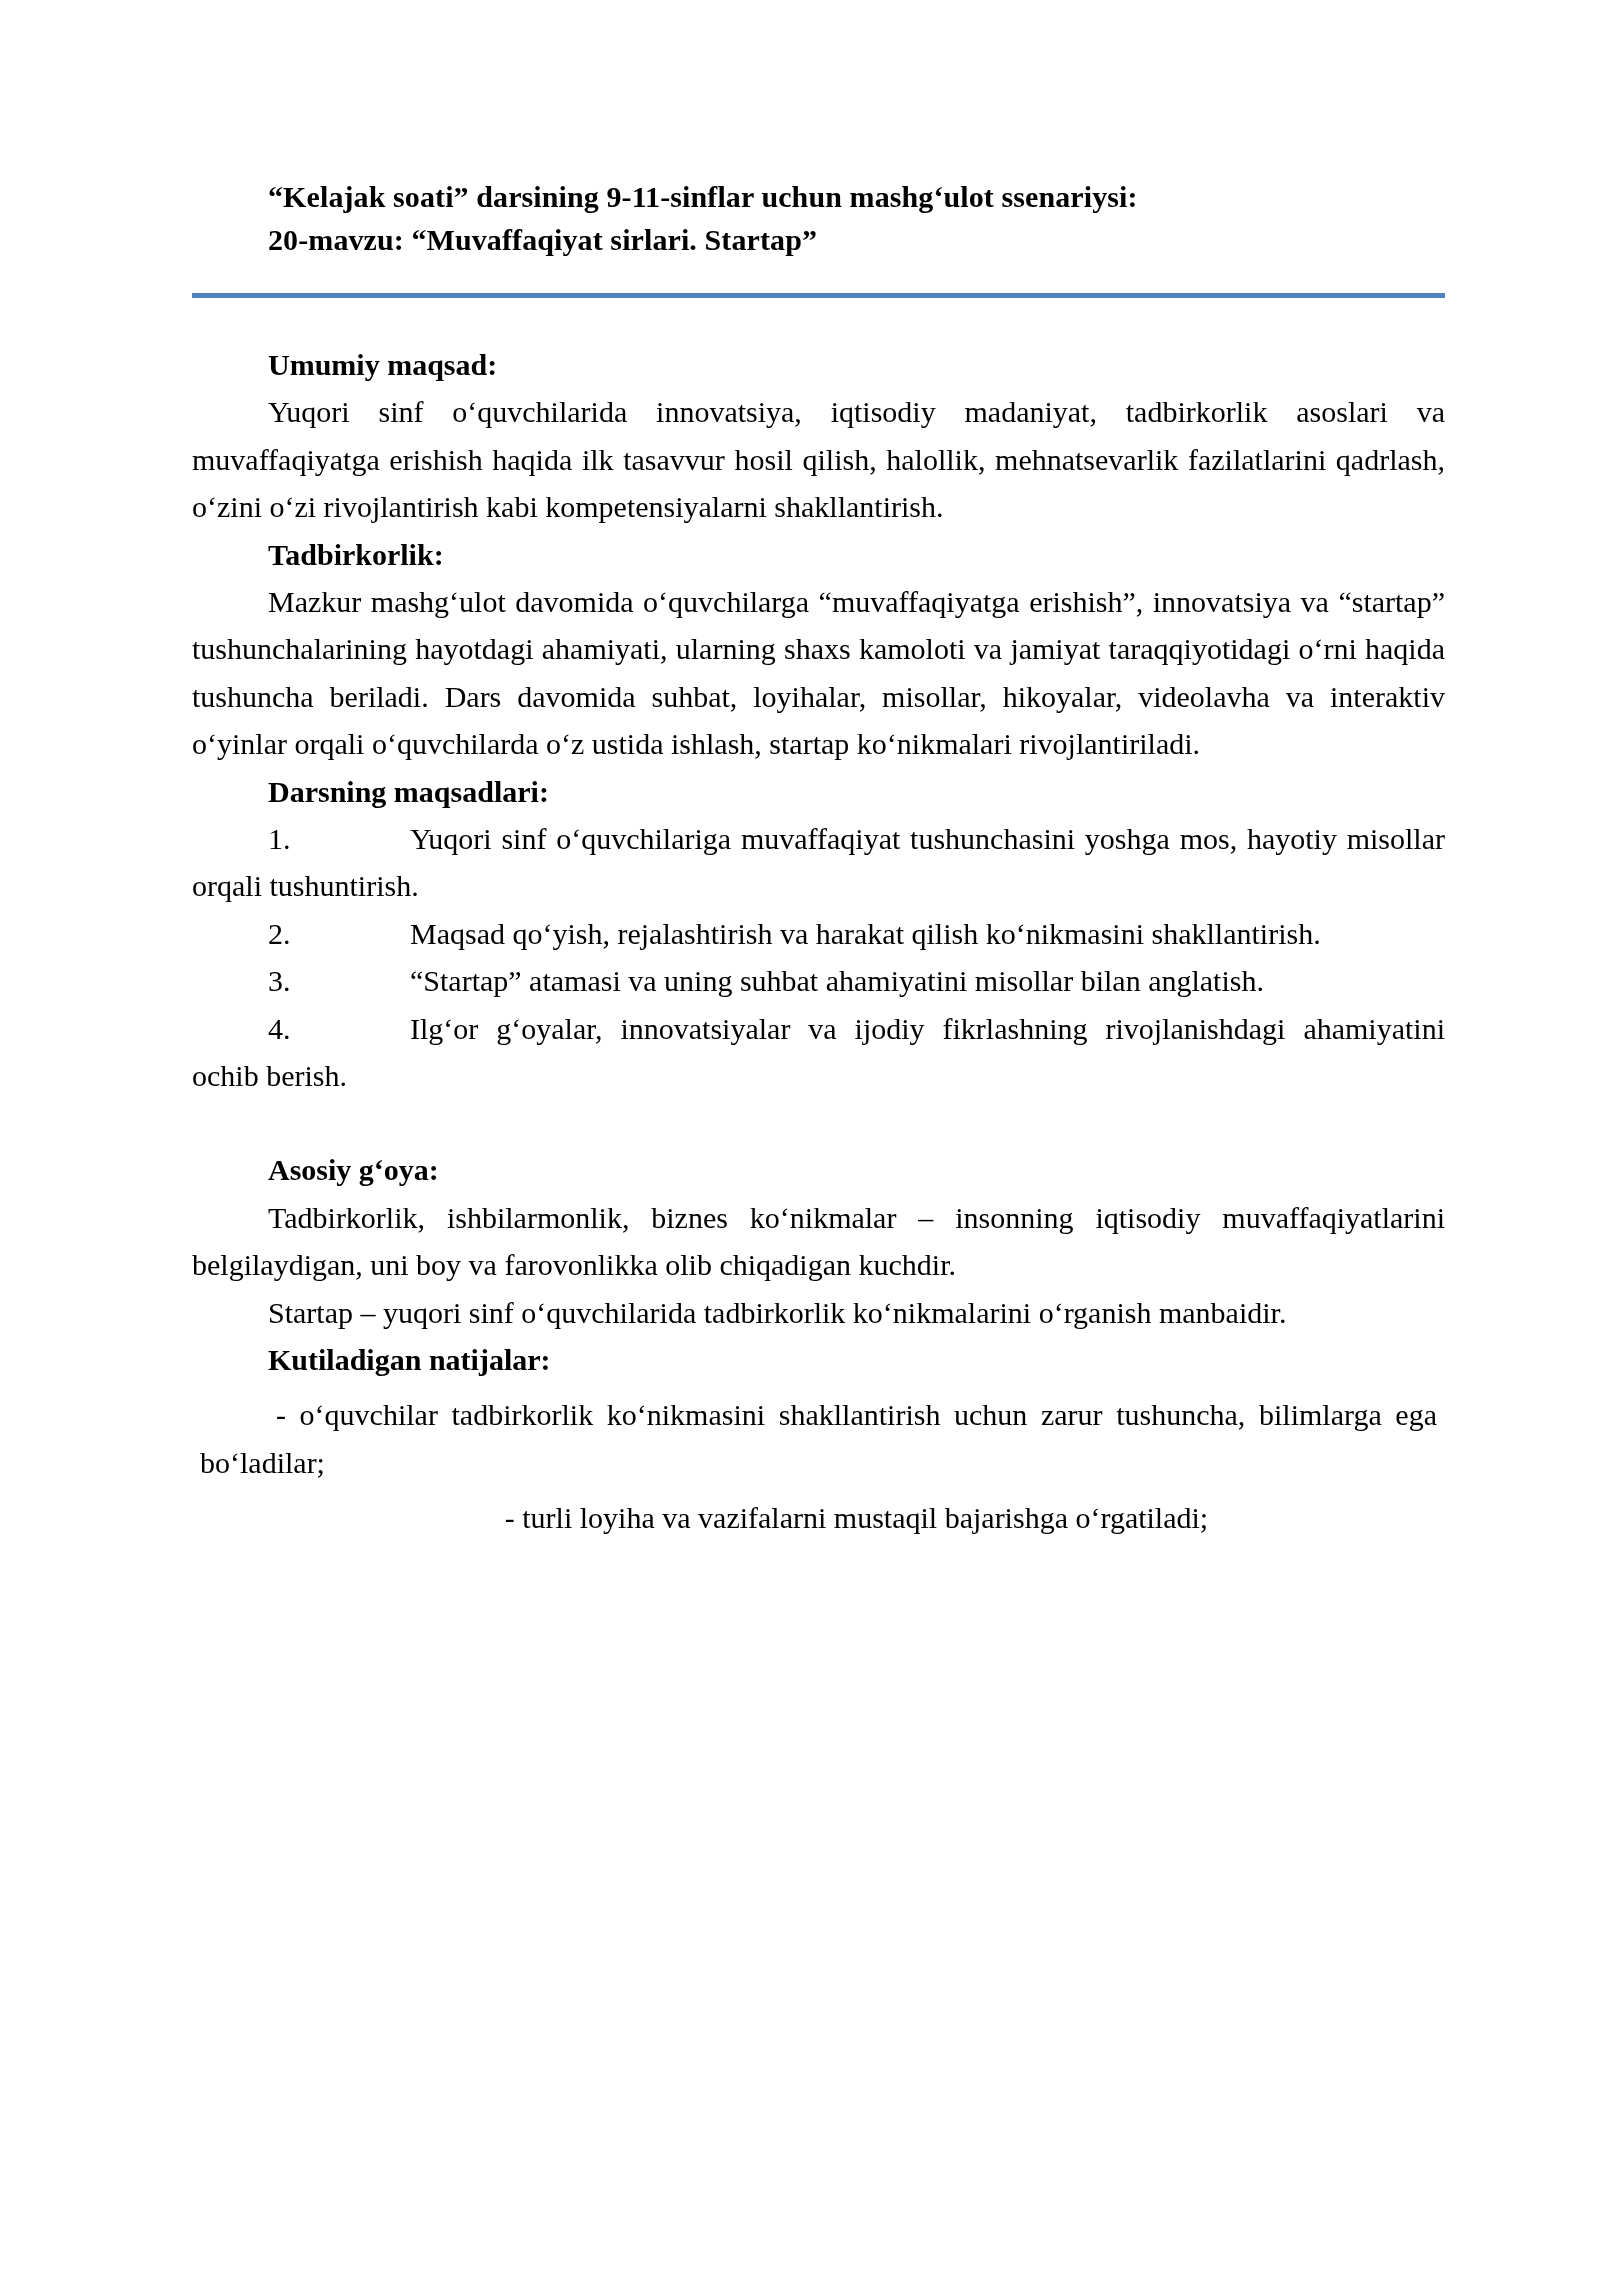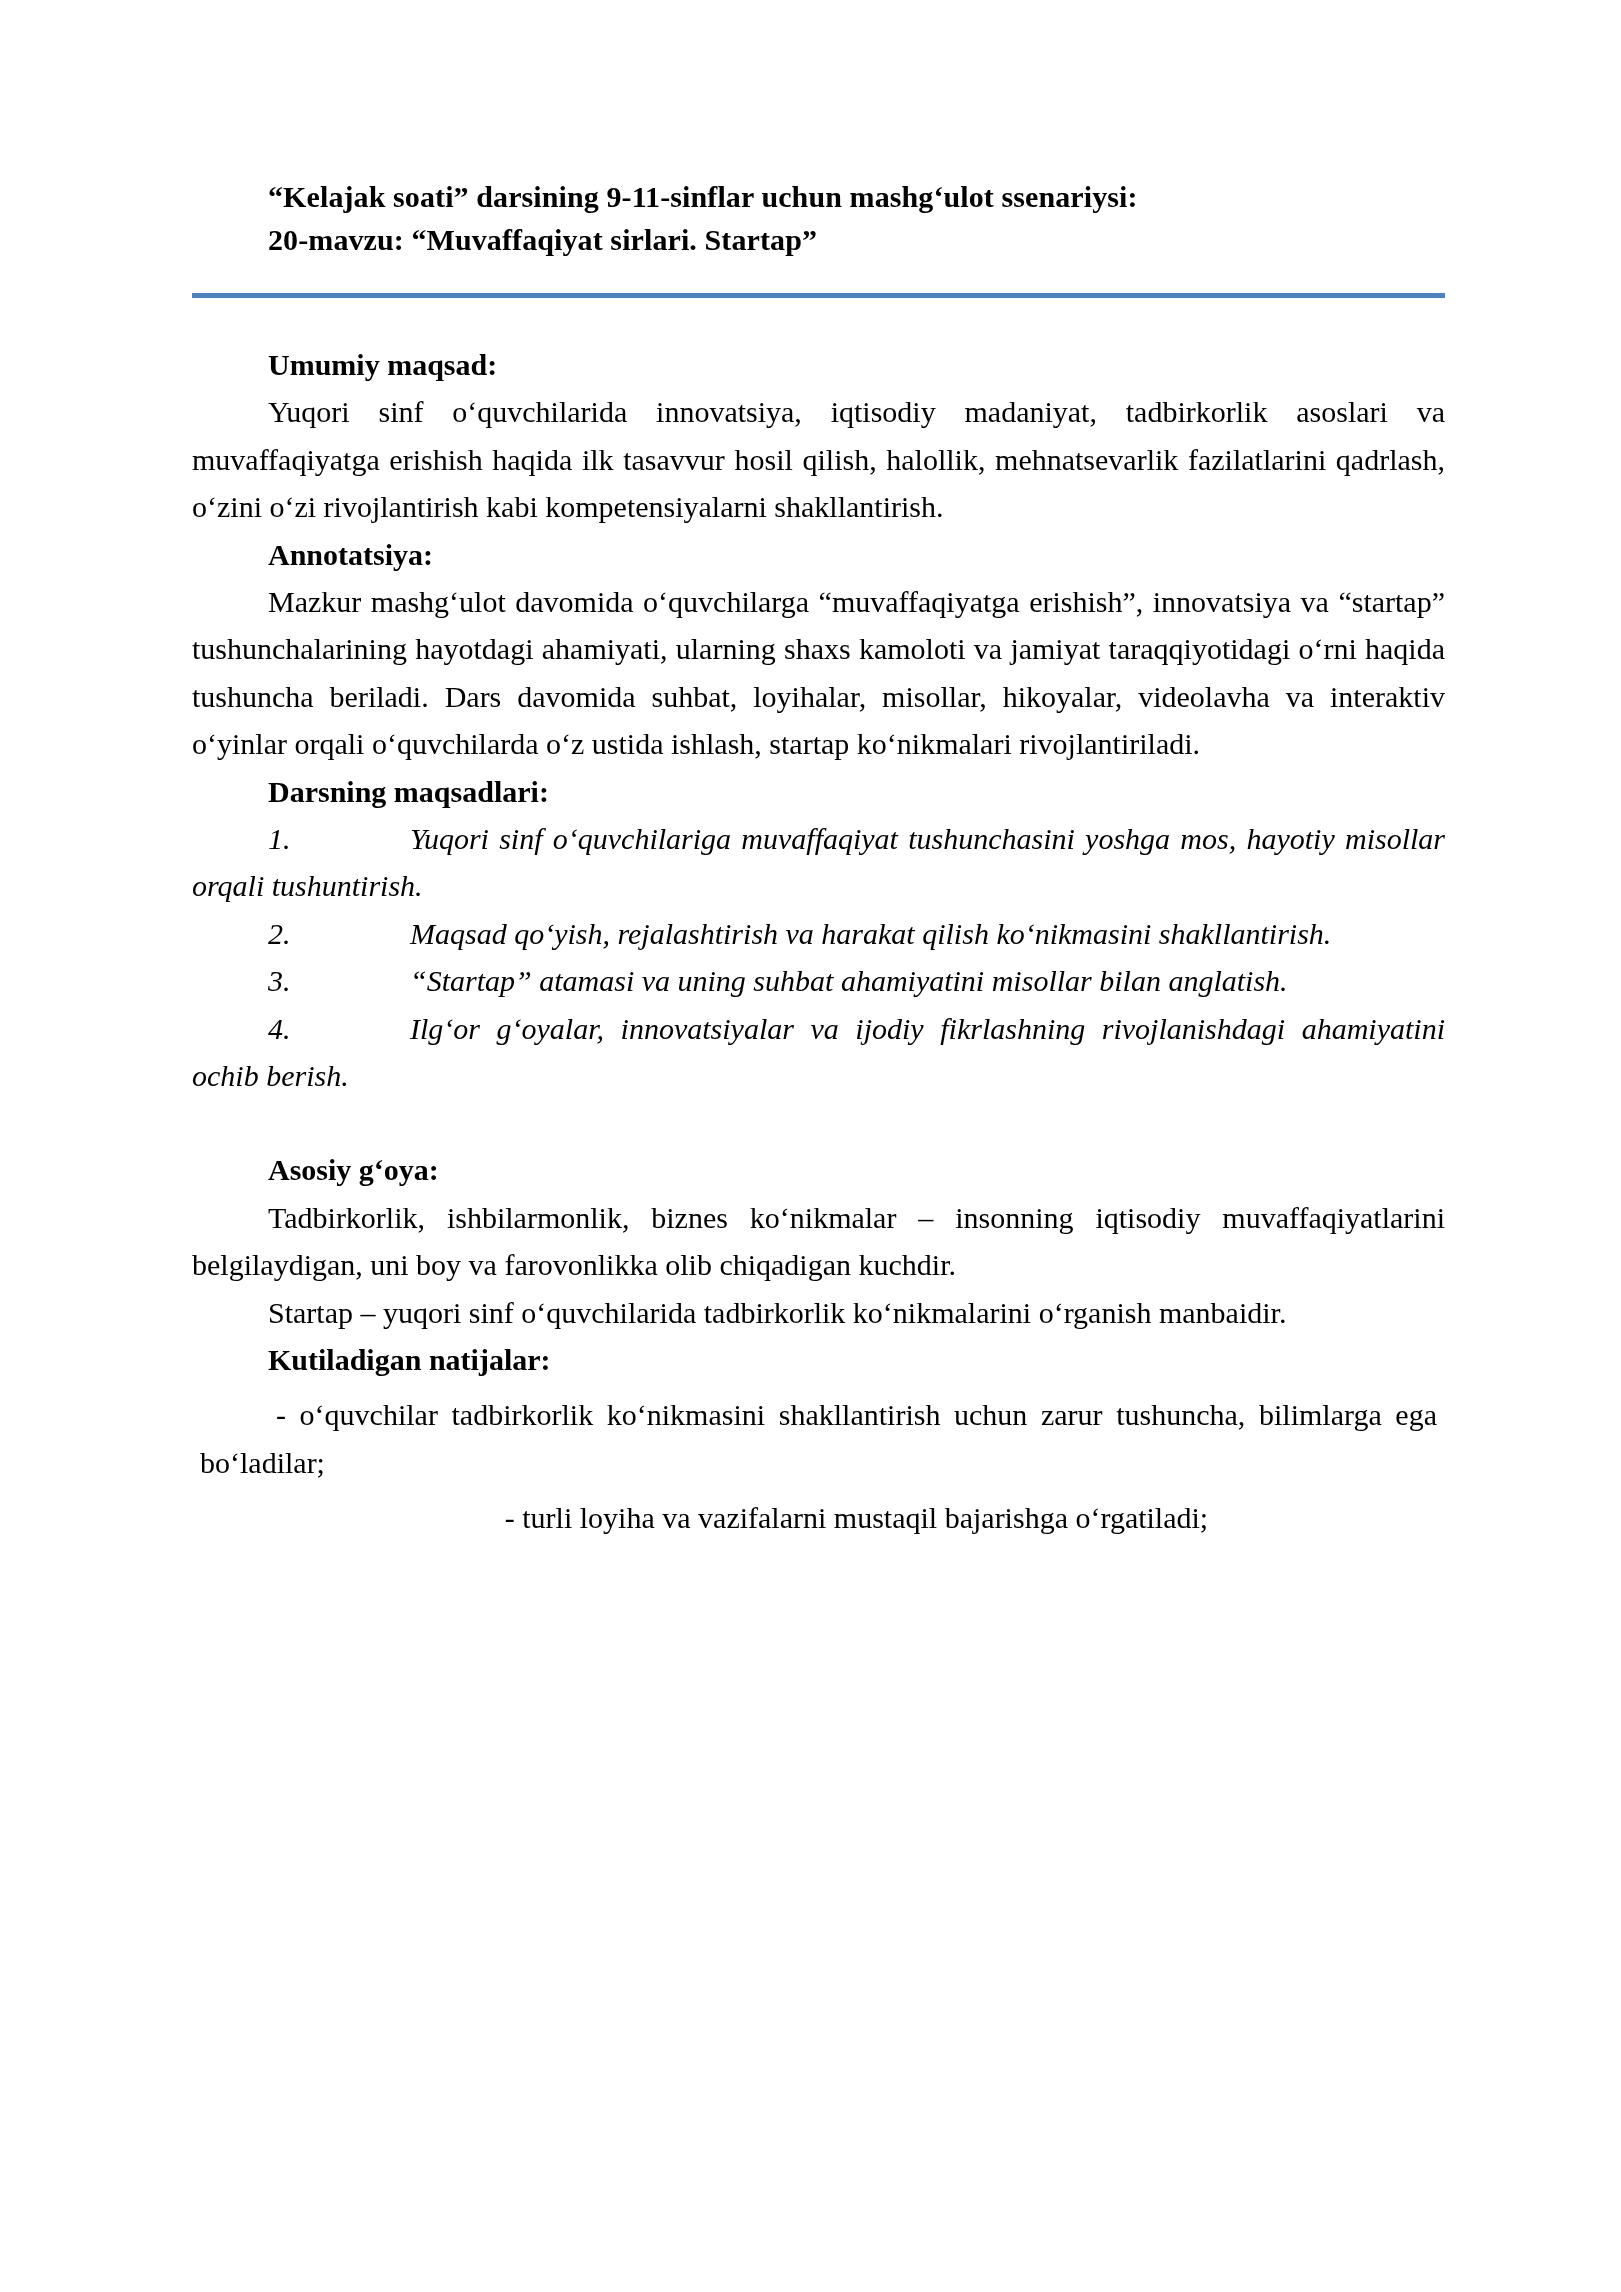--- a/index.html
+++ b/index.html
@@ -75,21 +75,20 @@
   p.para.last-left {
     text-align: left;
   }
 
   p.list-item {
     margin: 0;
     text-align: justify;
     text-justify: inter-word;
     text-indent: 0;
     line-height: 1.58;
-    font-style: italic;
   }
   p.list-item .num {
     display: inline-block;
     padding-left: 76px;
     width: 142px;
     box-sizing: content-box;
   }
 
   p.dash-item {
     margin: 8px;
@@ -119,21 +118,21 @@
       <span class="title-line">20-mavzu: “Muvaffaqiyat sirlari. Startap”</span>
     </div>
 
     <div class="title-rule"></div>
 
     <div class="body-area">
 
       <h2 class="section-head">Umumiy maqsad:</h2>
       <p class="para">Yuqori sinf oʻquvchilarida innovatsiya, iqtisodiy madaniyat, tadbirkorlik asoslari va muvaffaqiyatga erishish haqida ilk tasavvur hosil qilish, halollik, mehnatsevarlik fazilatlarini qadrlash, oʻzini oʻzi rivojlantirish kabi kompetensiyalarni shakllantirish.</p>
 
-      <h2 class="section-head">Annotatsiya:</h2>
+      <h2 class="section-head">Tadbirkorlik:</h2>
       <p class="para">Mazkur mashgʻulot davomida oʻquvchilarga “muvaffaqiyatga erishish”, innovatsiya va “startap” tushunchalarining hayotdagi ahamiyati, ularning shaxs kamoloti va jamiyat taraqqiyotidagi oʻrni haqida tushuncha beriladi. Dars davomida suhbat, loyihalar, misollar, hikoyalar, videolavha va interaktiv oʻyinlar orqali oʻquvchilarda oʻz ustida ishlash, startap koʻnikmalari rivojlantiriladi.</p>
 
       <h2 class="section-head">Darsning maqsadlari:</h2>
 
       <p class="list-item"><span class="num">1.</span><span>Yuqori sinf oʻquvchilariga muvaffaqiyat tushunchasini yoshga mos, hayotiy misollar orqali tushuntirish.</span></p>
 
       <p class="list-item"><span class="num">2.</span><span>Maqsad qoʻyish, rejalashtirish va harakat qilish koʻnikmasini shakllantirish.</span></p>
 
       <p class="list-item"><span class="num">3.</span><span>“Startap” atamasi va uning suhbat ahamiyatini misollar bilan anglatish.</span></p>
 

